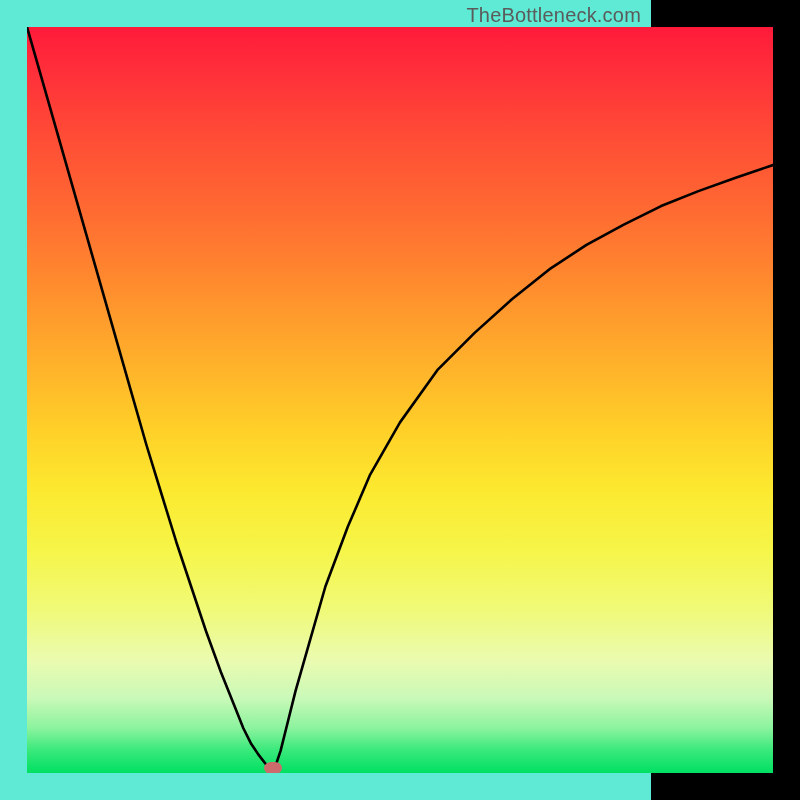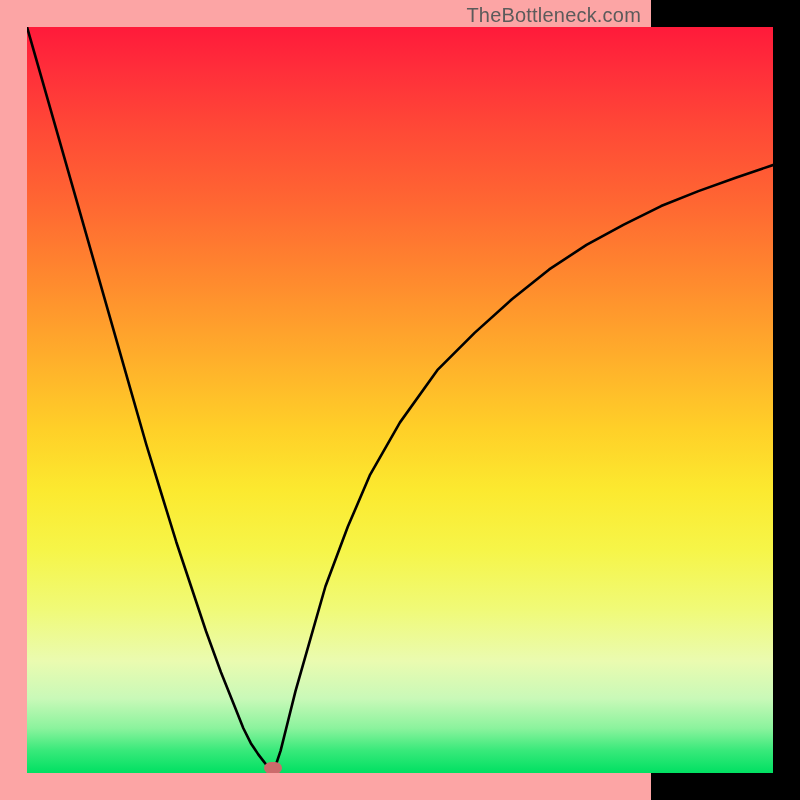--- a/index.html
+++ b/index.html
@@ -10,21 +10,21 @@
     background: #000;
     overflow: hidden;
     font-family: Arial, Helvetica, sans-serif;
   }
   .frame {
     position: absolute;
     left: 0;
     top: 0;
     width: 651px;
     height: 800px;
-    background: #fca5a5;
+    background: #5eead4;
   }
   .plot-area {
     position: absolute;
     left: 27px;
     top: 27px;
     width: 746px;
     height: 746px;
     overflow: hidden;
   }
   .gradient-bg {

